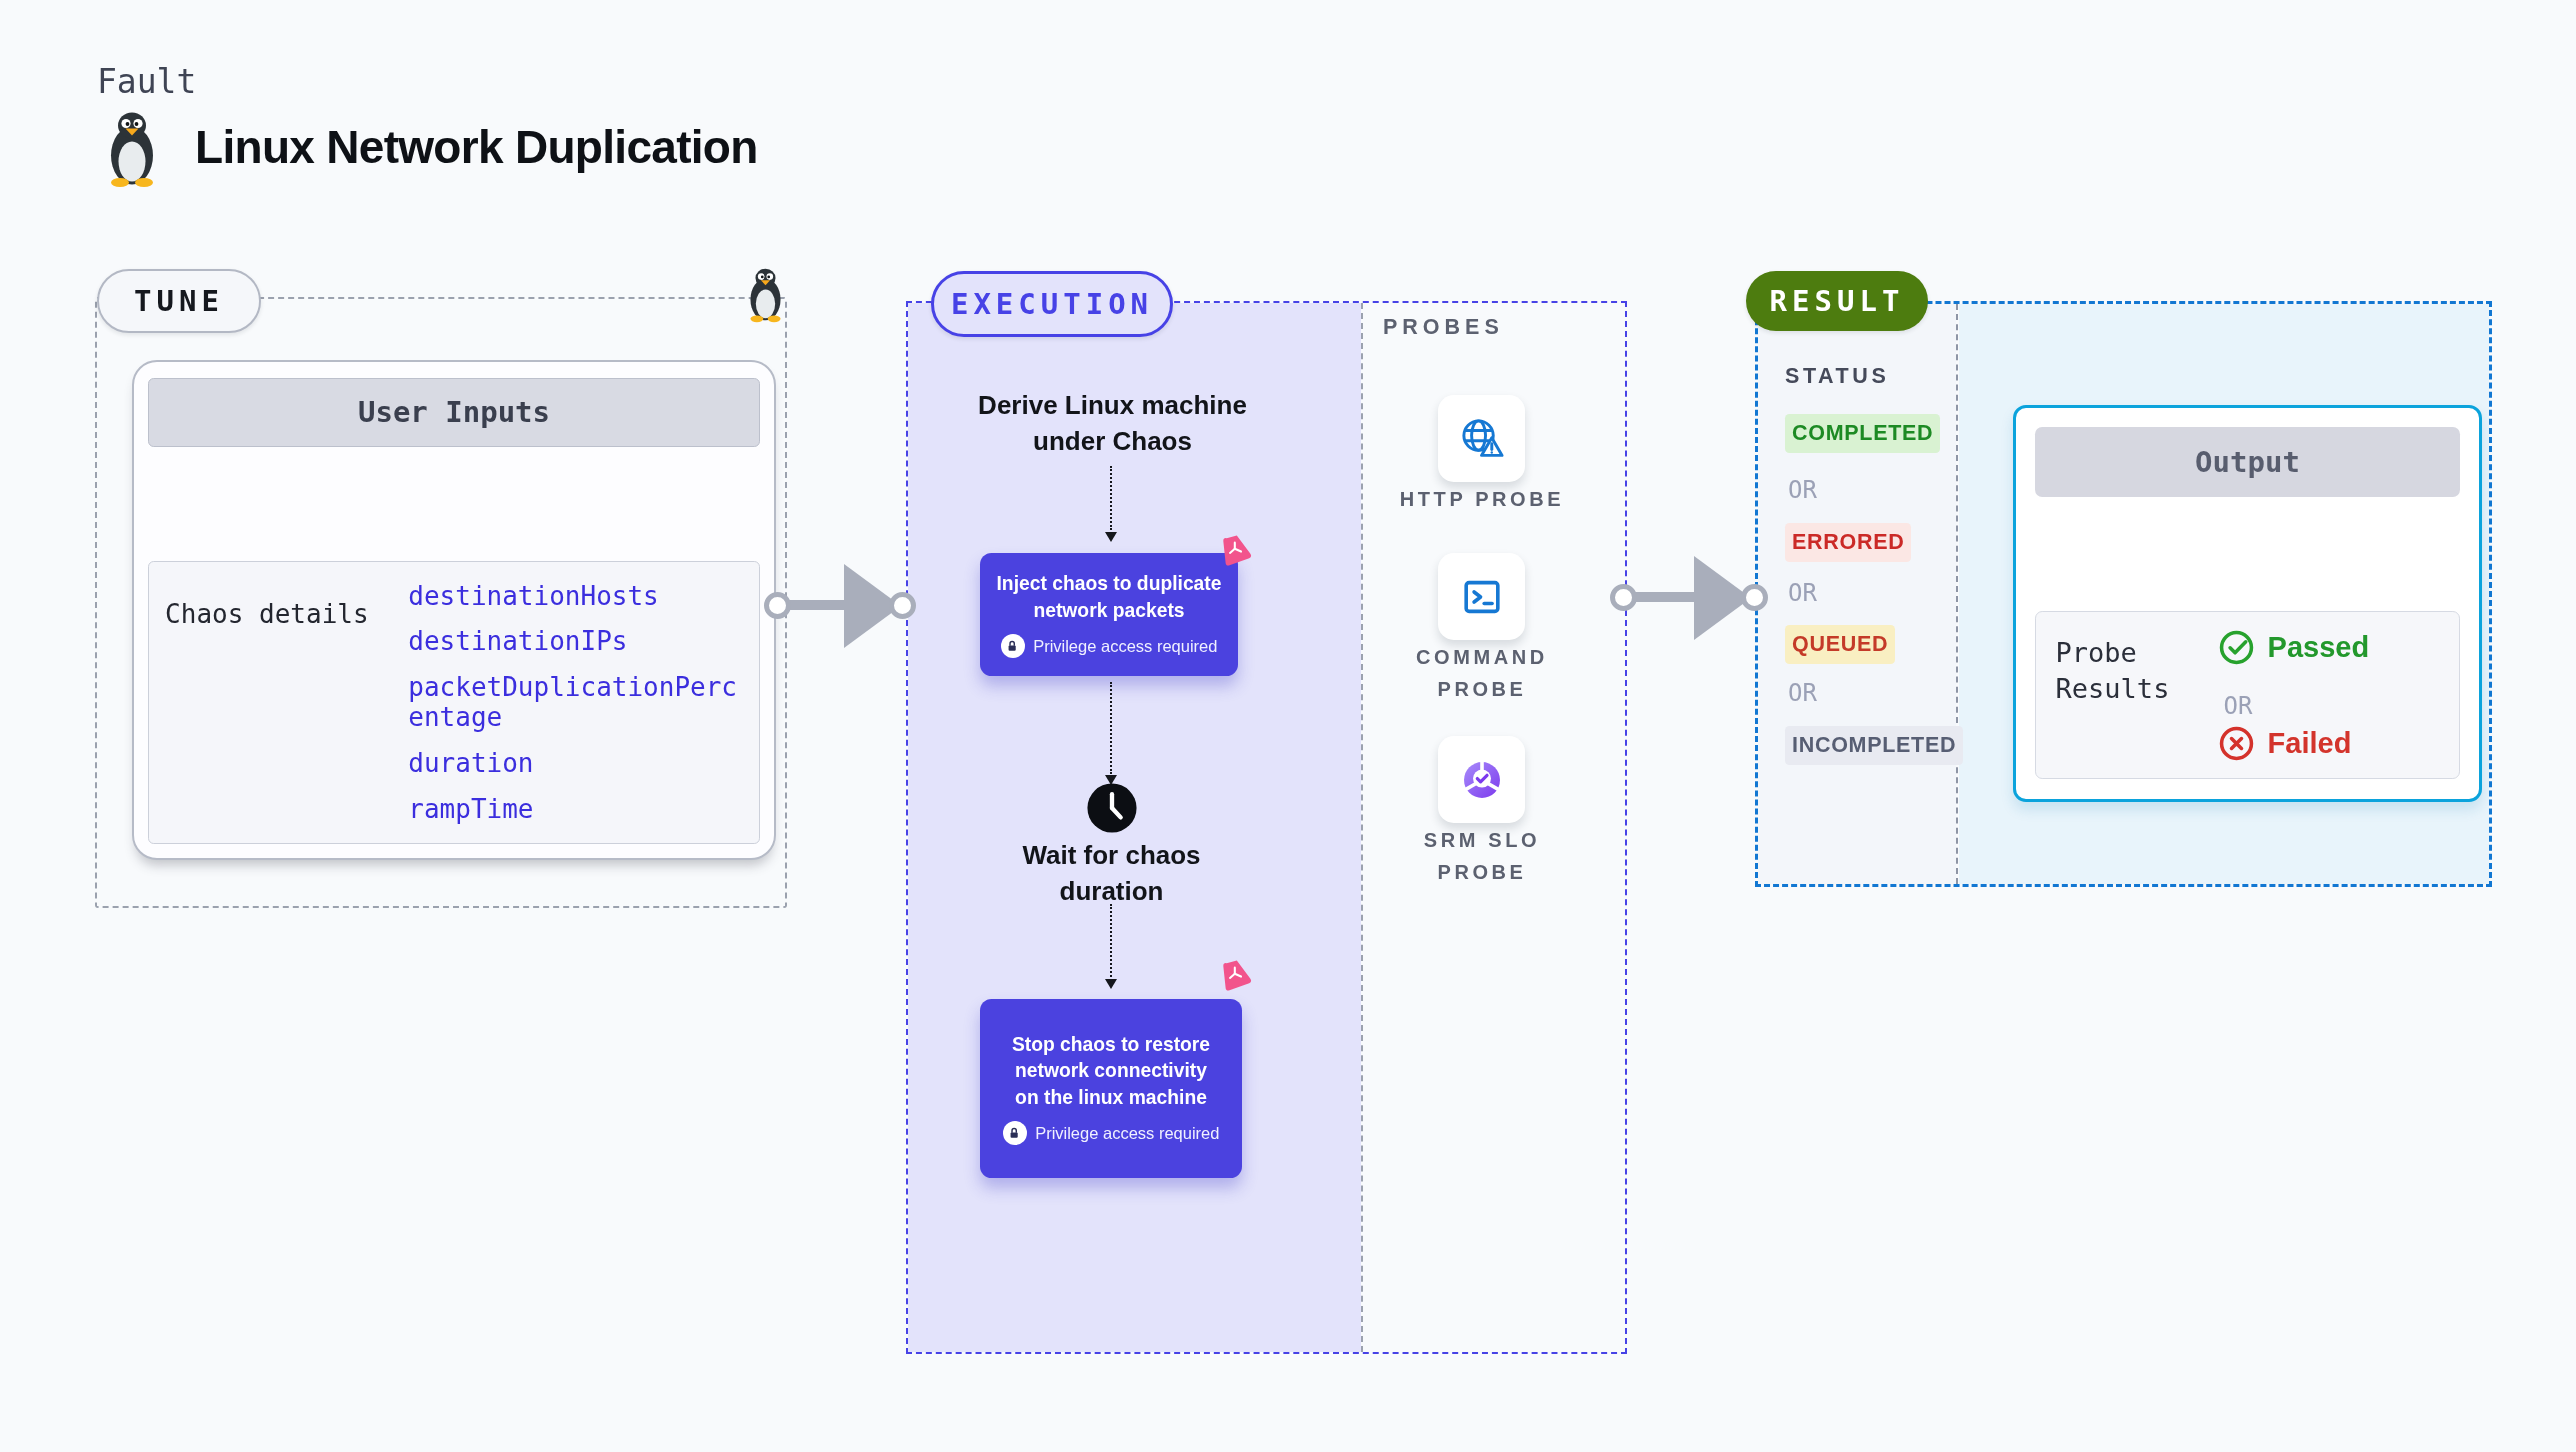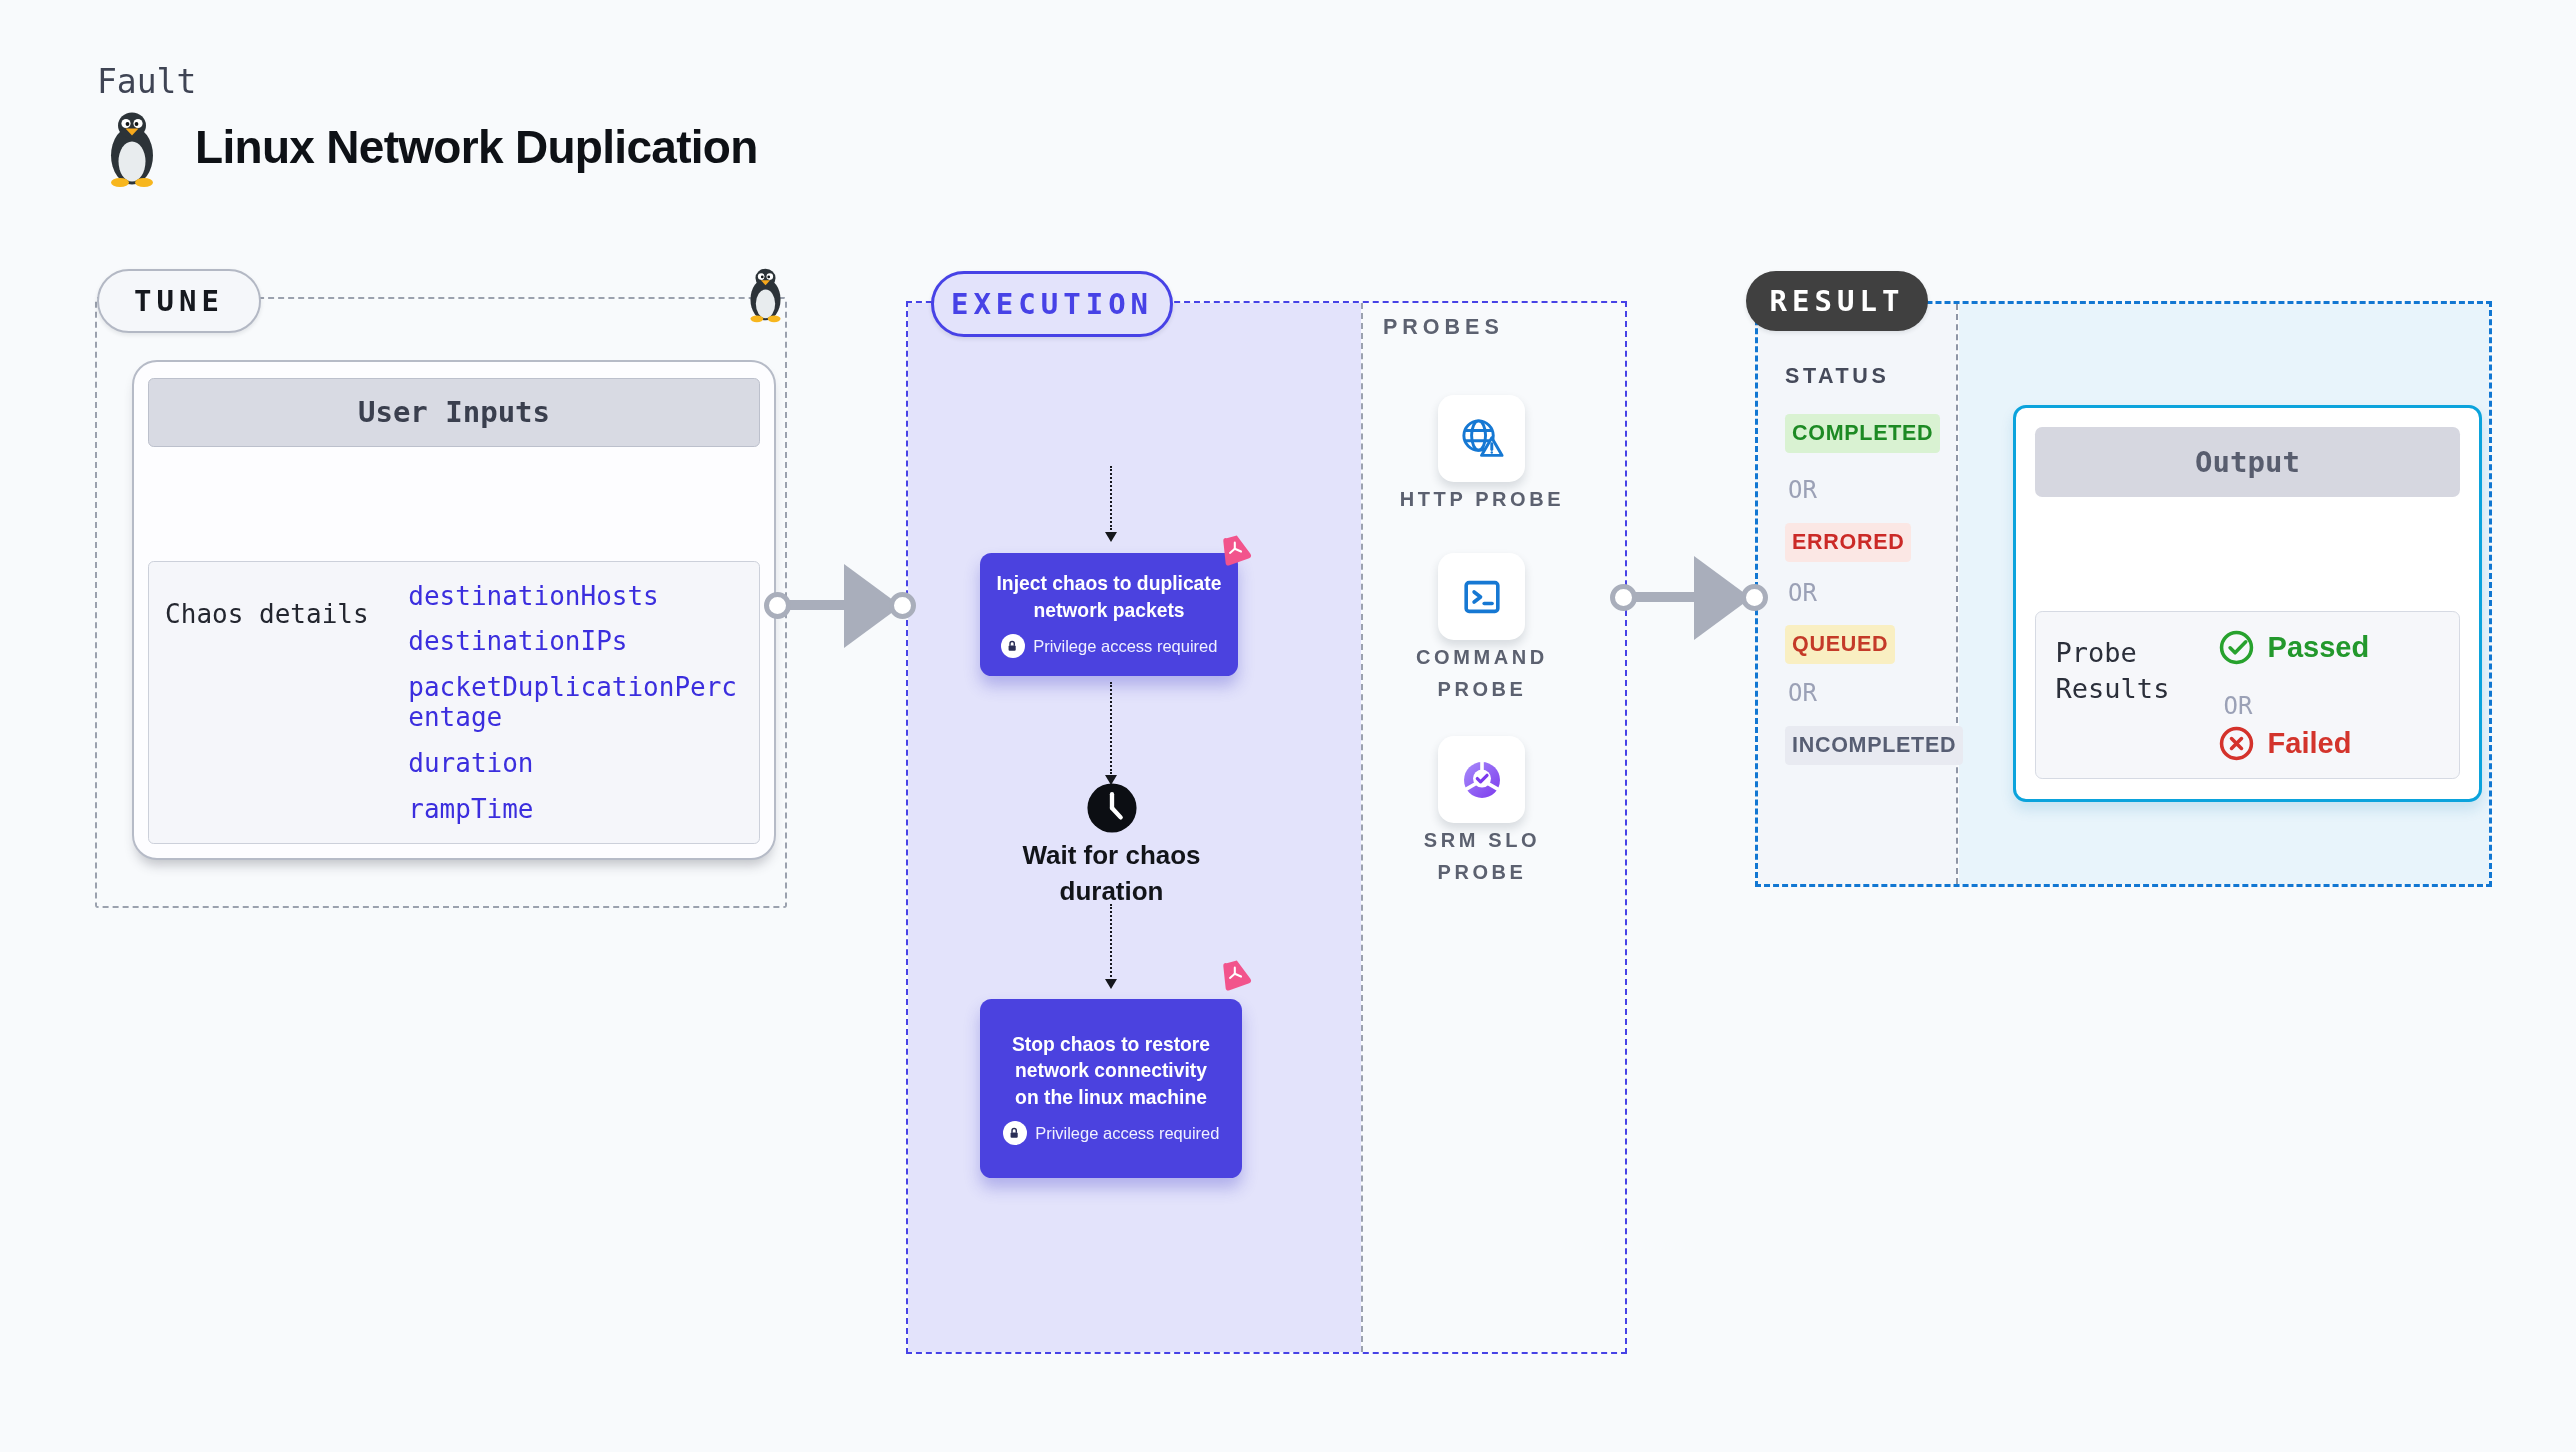--- a/index.html
+++ b/index.html
@@ -12,21 +12,21 @@
   .page-title{left:195px;top:120px;font-weight:700;font-size:46px;color:#0e1116;letter-spacing:-0.7px;}
   .penguin-lg{left:102px;top:109px;width:60px;height:79px;}
   .penguin-sm{left:744px;top:266px;width:43px;height:57px;z-index:6;}
 
   
   .pill{display:flex;align-items:center;justify-content:center;border-radius:33px;z-index:6;
         font-family:"DejaVu Sans Mono",monospace;font-weight:700;font-size:29px;letter-spacing:5px;
         box-shadow:0 2.1px 4.3px rgba(20,25,40,.10);}
   .tune-pill{left:97px;top:269px;width:160px;height:60px;background:#f5f7fa;border:2.1px solid #b3b8c4;color:#15181e;}
   .exec-pill{left:931px;top:271px;width:236px;height:60px;background:#e3e3fb;border:3.6px solid #4742e6;color:#4742e6;}
-  .result-pill{left:1746px;top:271px;width:182px;height:60px;background:#404040;color:#ffffff;}
+  .result-pill{left:1746px;top:271px;width:182px;height:60px;background:#4d7c0f;color:#ffffff;}
 
   
   .tune-box{left:95px;top:297px;width:688px;height:607px;border:2.1px dashed #9ba1ae;border-radius:2.9px;}
   .ui-card{left:132px;top:360px;width:620px;height:496px;background:#fdfdff;border:2.1px solid #b6bbc7;
            border-radius:25px;box-shadow:0 8.6px 11.5px -4.3px rgba(50,55,70,.28);z-index:3;padding-left:20px;}
   .ui-header{position:absolute;left:14.3px;right:14.3px;top:15.8px;height:67px;background:#d8dae3;border:0.7px solid #bcc0cc;
              border-radius:5.7px;display:flex;align-items:center;justify-content:center;
              font:600 29px "DejaVu Sans Mono",monospace;color:#3a3f4e;}
   .ui-row{position:absolute;left:14.3px;right:14.3px;background:#f5f6fa;border:1.4px solid #ccd0da;border-radius:5.7px;}
   .ui-row1{top:99px;height:86px;}
@@ -155,20 +155,21 @@
   <div class="abs a-line" style="left:777px;top:600px;width:68px;"></div>
   <div class="abs a-tri" style="left:844px;top:564px;"></div>
   <div class="abs a-circle" style="left:889px;top:592px;"></div>
 
   <div class="abs exec-box">
     <div class="exec-lavender"></div>
     <div class="exec-divider"></div>
   </div>
   <div class="abs pill exec-pill">EXECUTION</div>
 
+  <div class="abs step-text t-derive">Derive Linux machine under Chaos</div>
 
   <div class="abs dotted" style="left:1110px;top:466px;height:64px;"></div>
   <div class="abs d-head" style="left:1105px;top:532px;"></div>
 
   <div class="abs step-box step-inject">
     <div class="txt">Inject chaos to duplicate network packets</div>
     <div class="lock-row">
       <span class="lock-circle">
         <svg width="14.3" height="14.3" viewBox="0 0 20 20">
             <rect x="5" y="9" width="10" height="7.5" rx="1.5" fill="#2a2e56"></rect>

